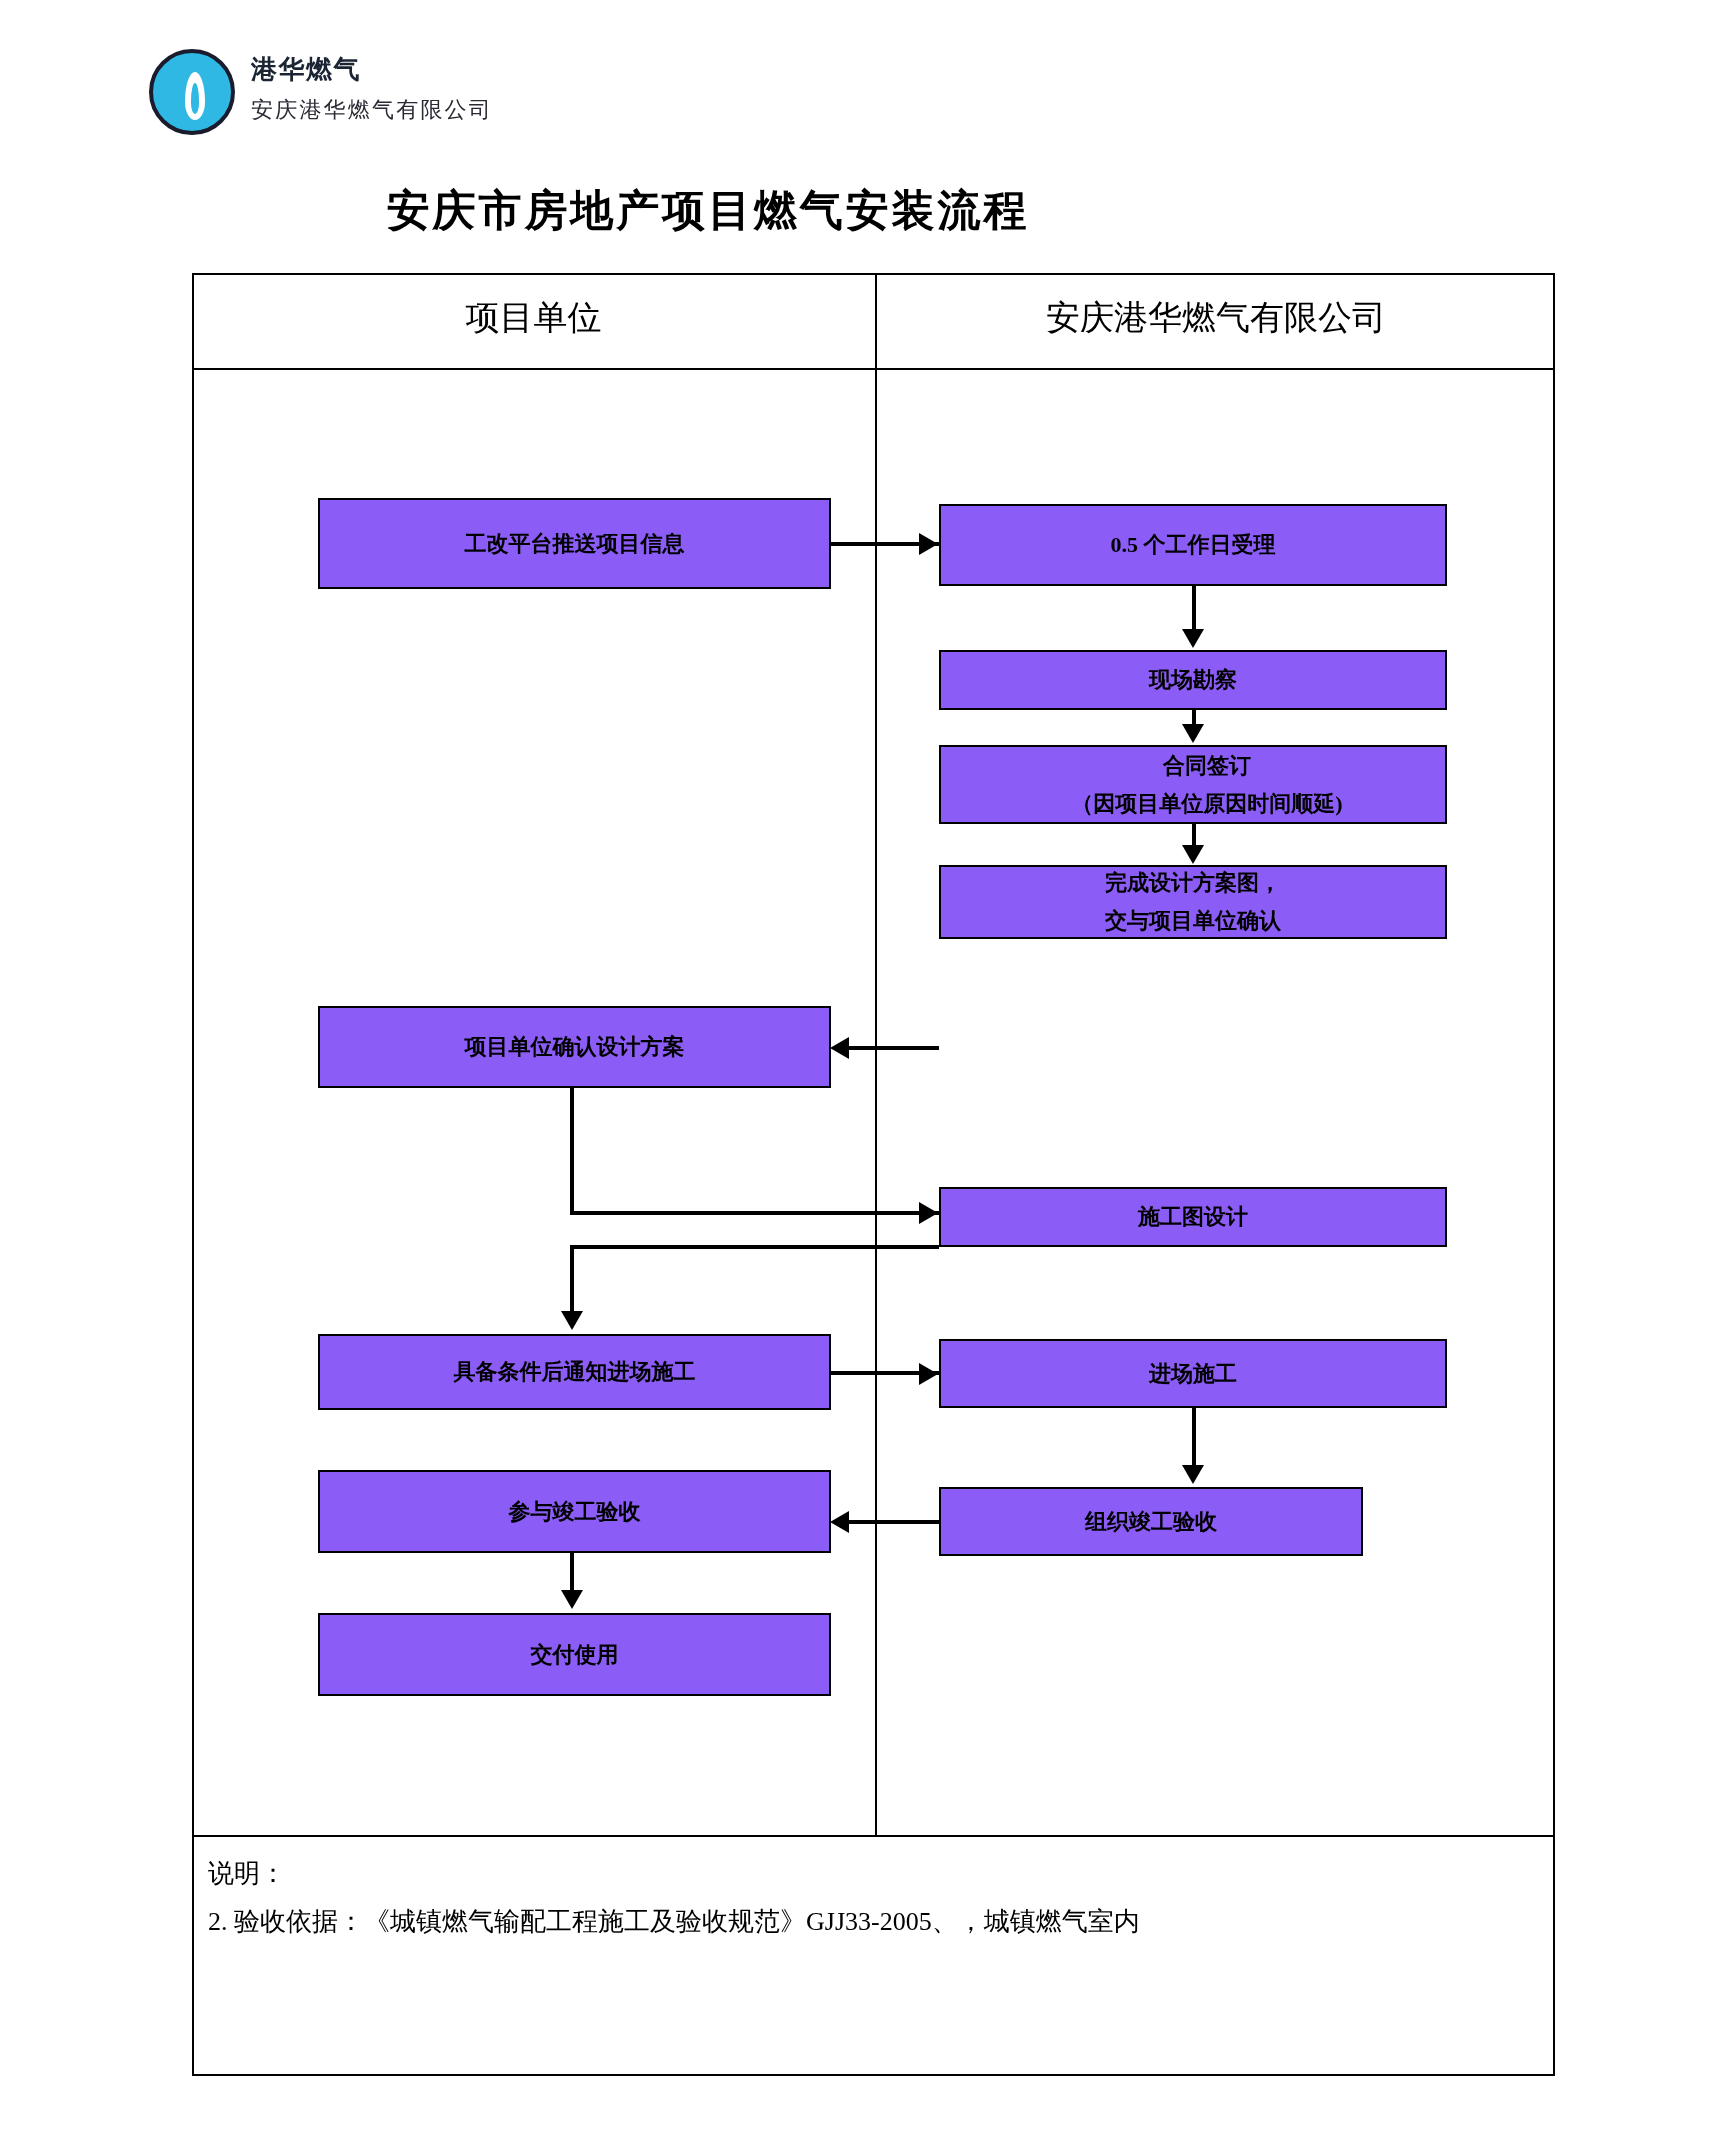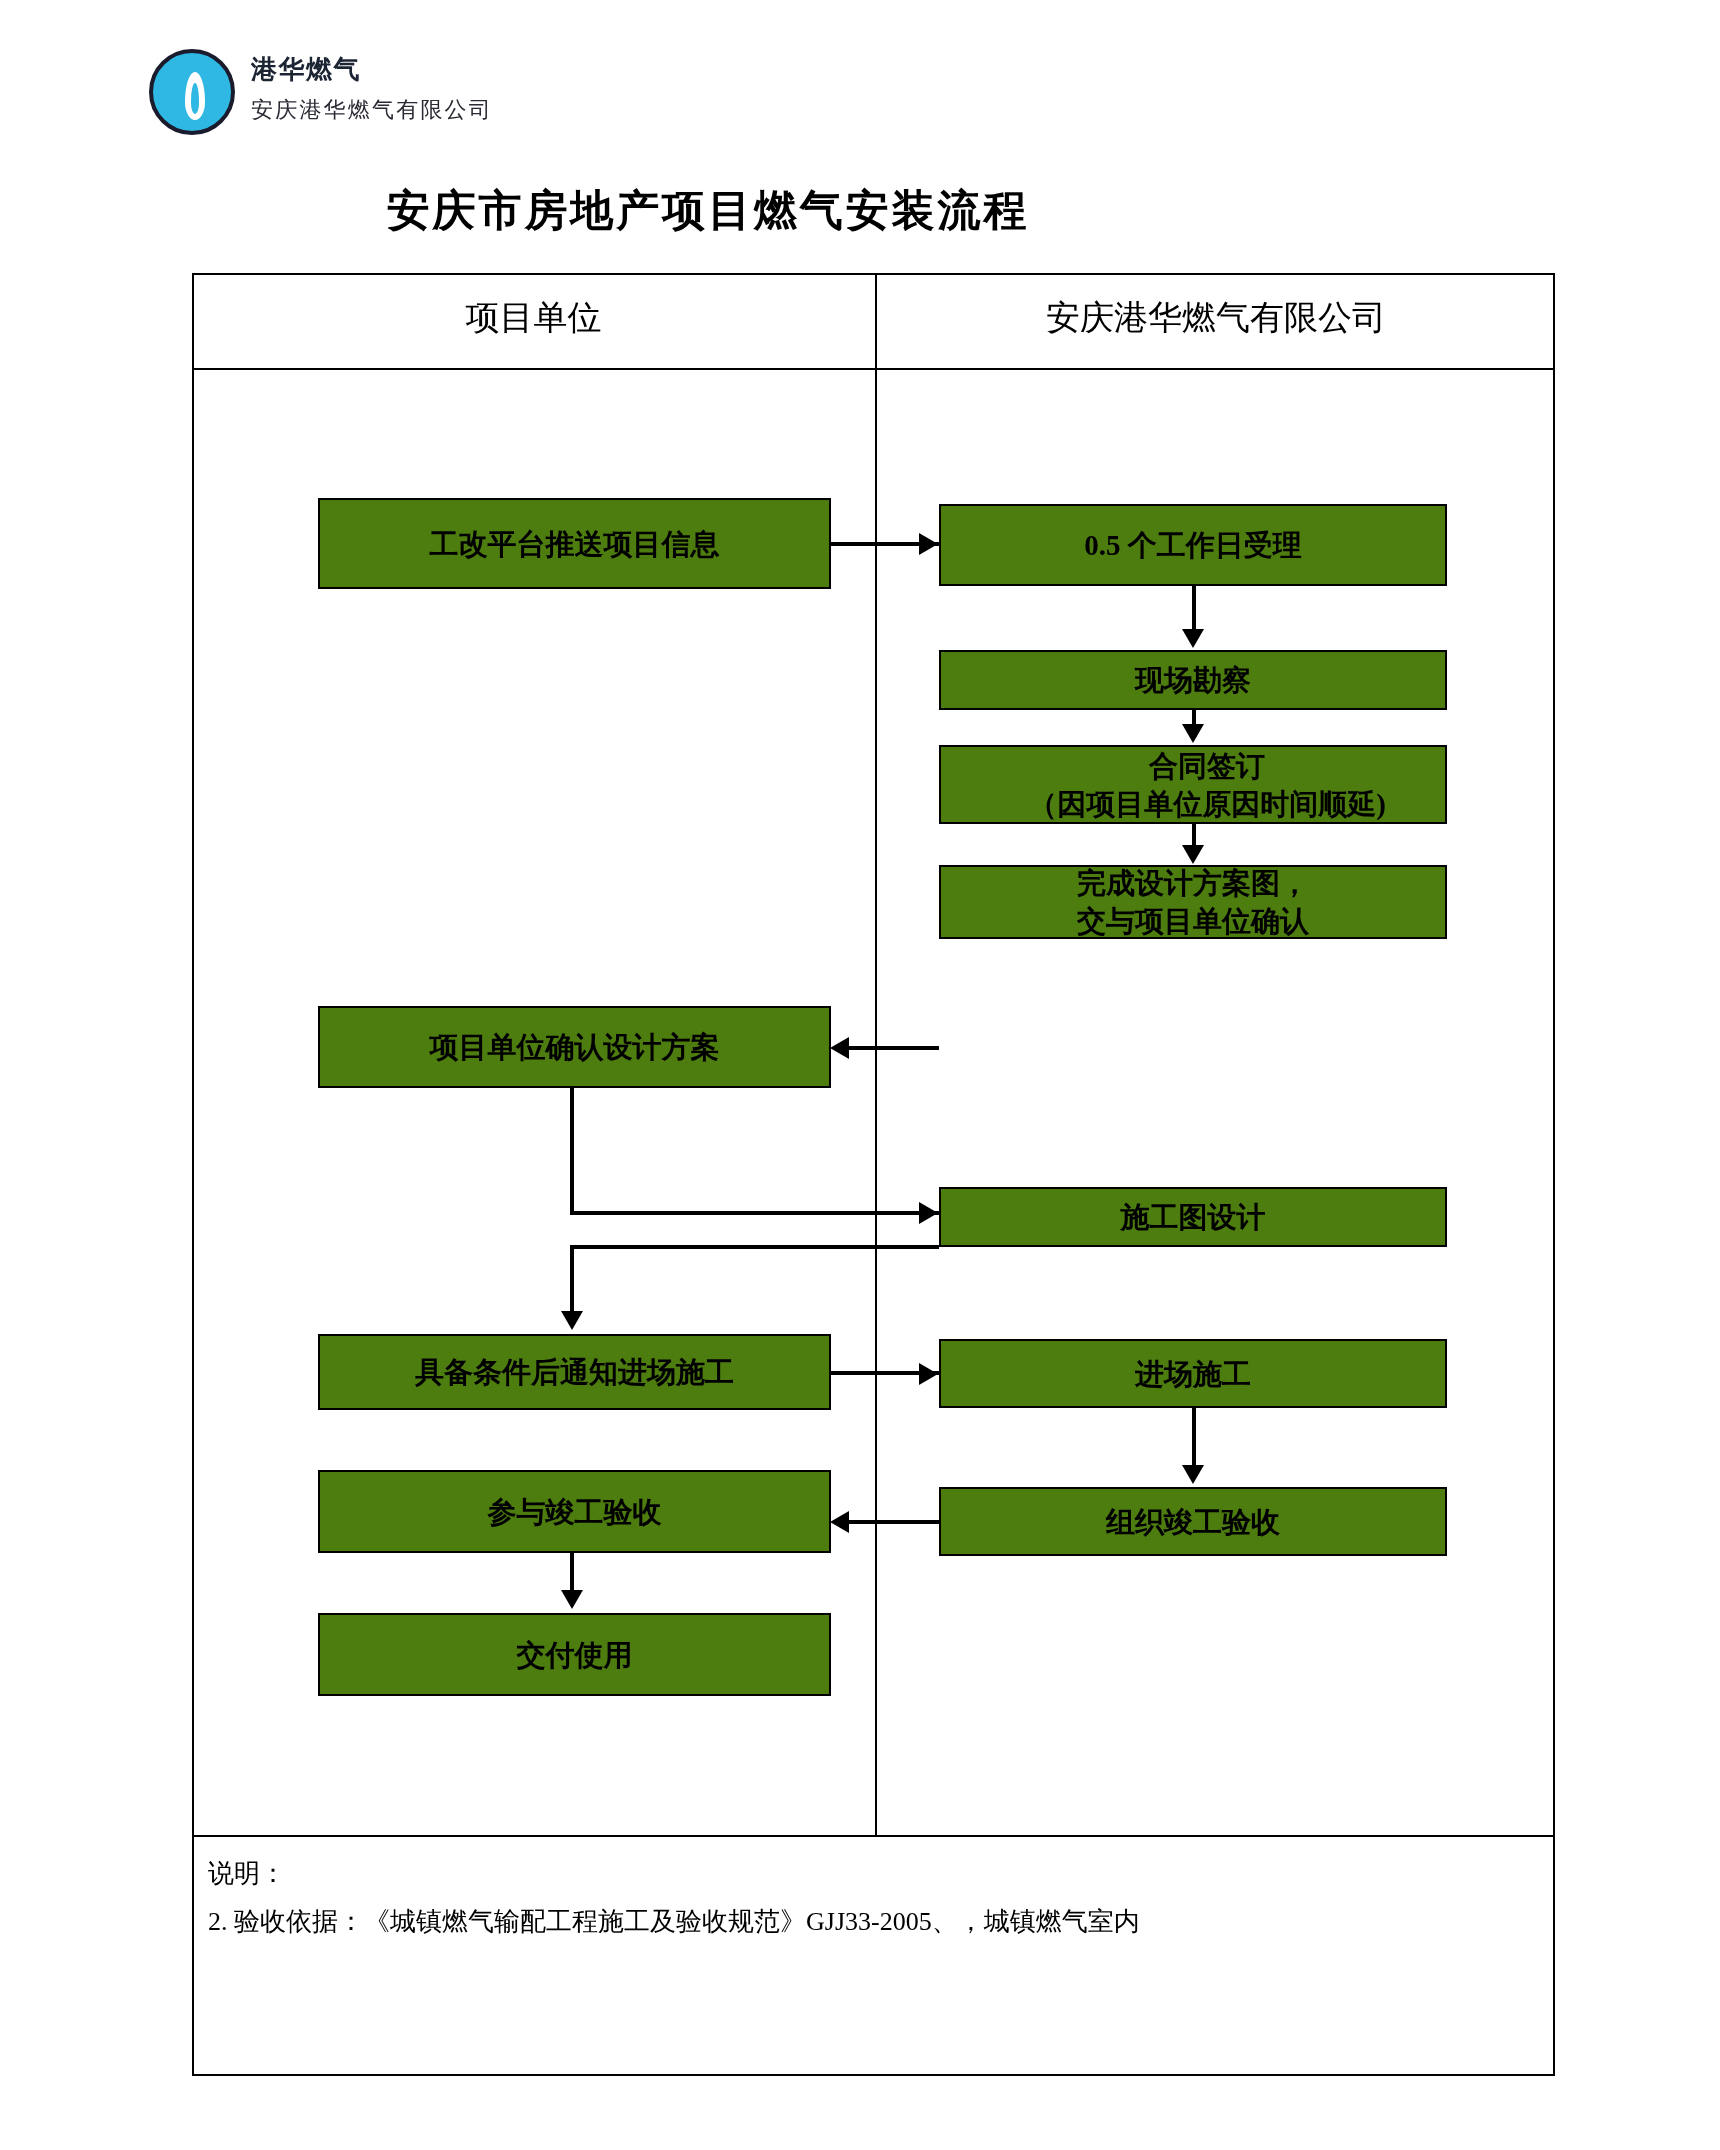--- a/index.html
+++ b/index.html
@@ -27,23 +27,23 @@
   #frame{position:absolute;left:192px;top:273px;width:1363px;height:1803px;
          border:2.2px solid #000;box-sizing:border-box;}
   #hdr-sep{position:absolute;left:192px;top:368px;width:1363px;height:2.2px;background:#000;}
   #notes-sep{position:absolute;left:192px;top:1835px;width:1363px;height:2.2px;background:#000;}
   #v-divider{position:absolute;left:875px;top:275px;width:2.2px;height:1560px;background:#000;}
 
   #hdr-left{position:absolute;left:192px;top:295px;width:683px;text-align:center;font-size:34px;}
   #hdr-right{position:absolute;left:877px;top:295px;width:678px;text-align:center;font-size:34px;}
 
   
-  .box{position:absolute;border:2.9px solid #000;box-sizing:border-box;background:#4d7c0f;
+  .box{position:absolute;border:2.9px solid #000;box-sizing:border-box;background:#8b5cf6;
        display:flex;align-items:center;justify-content:center;text-align:center;
-       font-weight:bold;font-size:29px;line-height:38px;}
+       font-weight:bold;font-size:22px;line-height:38px;}
 
   .ln{position:absolute;background:#000;}
   .ah{position:absolute;width:0;height:0;}
   .ah-r{border-top:11px solid transparent;border-bottom:11px solid transparent;border-left:19px solid #000;}
   .ah-l{border-top:11px solid transparent;border-bottom:11px solid transparent;border-right:19px solid #000;}
   .ah-d{border-left:11px solid transparent;border-right:11px solid transparent;border-top:19px solid #000;}
 
   
   #notes{position:absolute;left:208px;top:1850px;width:1333px;font-size:26px;line-height:48px;}
   #notes div{white-space:nowrap;}
@@ -112,21 +112,21 @@
 </div>
 
 <div class="box" style="left:939px;top:1187px;width:508px;height:60px;">
   <span>施工图设计</span>
 </div>
 
 <div class="box" style="left:939px;top:1339px;width:508px;height:69px;">
   <span>进场施工</span>
 </div>
 
-<div class="box" style="left:939px;top:1487px;width:508px;height:69px;justify-content:center;">
+<div class="box" style="left:939px;top:1487px;width:424px;height:69px;justify-content:center;">
   <span>组织竣工验收</span>
 </div>
 
 <div class="ln" style="left:830px;top:542px;width:109px;height:3.6px;"></div>
 <div class="ah ah-r" style="left:919px;top:533px;"></div>
 
 <div class="ln" style="left:1192px;top:586px;width:3.6px;height:46px;"></div>
 <div class="ah ah-d" style="left:1182px;top:629px;"></div>
 
 <div class="ln" style="left:1192px;top:709px;width:3.6px;height:17.5px;"></div>

